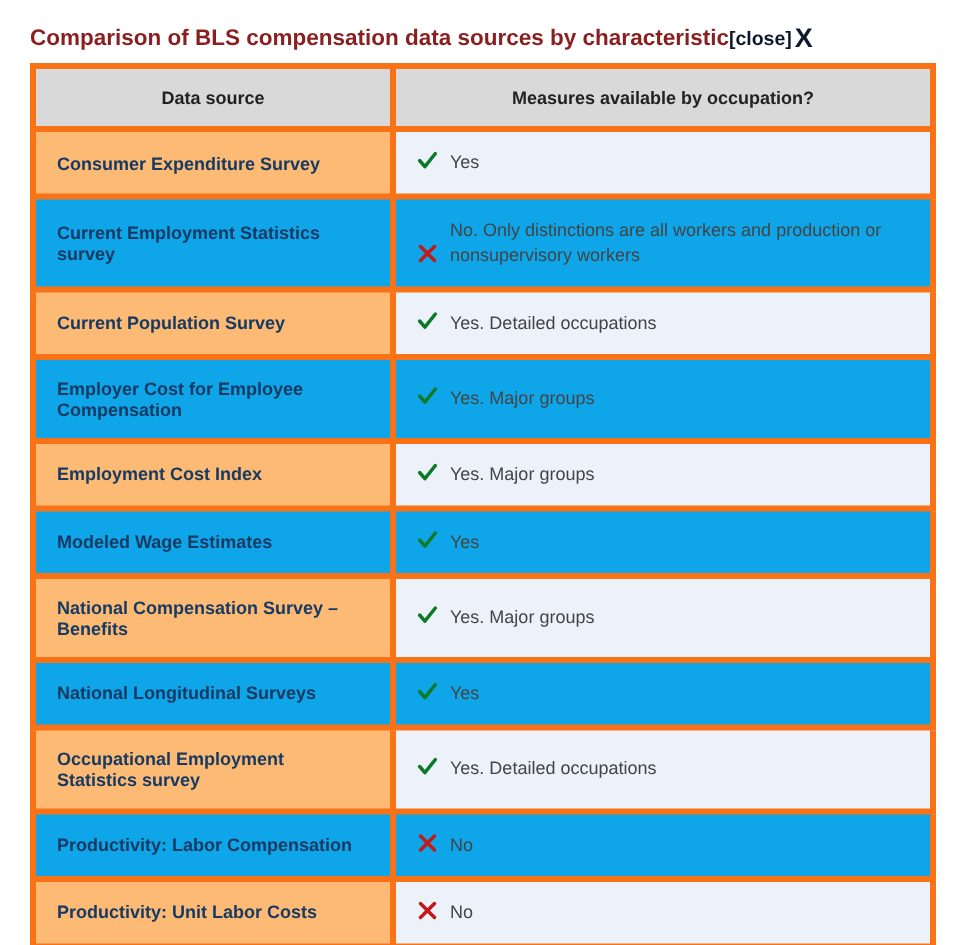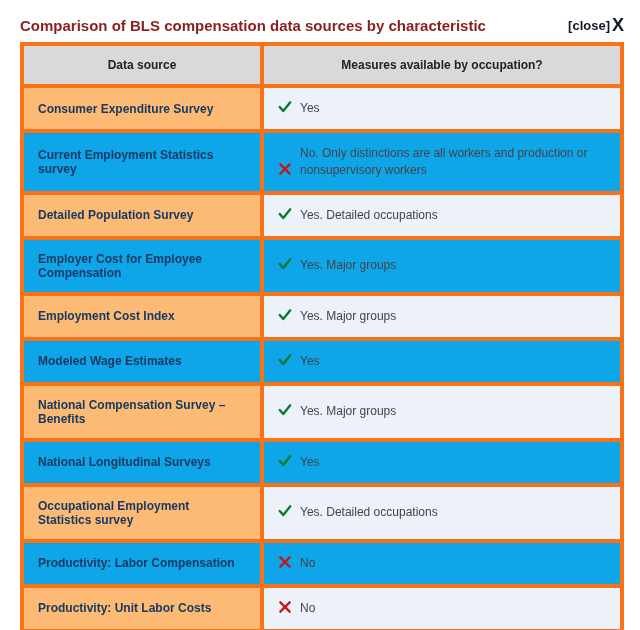--- a/index.html
+++ b/index.html
@@ -1,18 +1,18 @@
 <!DOCTYPE html>
 <html><head>
 <meta charset="utf-8">
 <style>
   html,body{margin:0;padding:0;font-family:Verdana,Geneva,sans-serif;font-size:12px;color:#333;background:#fff}
   .viewport{width:640px;height:630px;overflow-y:scroll;box-sizing:border-box}
   .page{padding:10px 16px 20px 20px}
-  .header-row{display:flex;align-items:center;justify-content:space-between;margin:6px 0 8px 0}
+  .header-row{display:flex;align-items:center;justify-content:flex-start;margin:6px 0 8px 0}
   .title{font-size:15px;font-weight:bold;color:#8a1f1f}
   .close-link{color:#0f172a;font-size:13px;display:inline-flex;align-items:center;gap:2px;cursor:pointer;font-weight:bold}
   .close-x{font-size:18px;font-weight:bold;line-height:1}
   table{width:100%;border-collapse:collapse;table-layout:fixed}
   th,td{border:4px solid #f97316;padding:12px 14px;vertical-align:middle;font-size:12px}
   th{background:#d9d9d9;text-align:center;font-weight:bold;color:#222}
   col.col-src{width:40%}
   col.col-meas{width:60%}
   td.src{font-weight:bold;color:#173a63}
   tr.odd td.src{background:#fdba74}
@@ -64,21 +64,21 @@
               <div class="ans">
                 <span><svg class="icon" viewBox="0 0 24 24" fill="none" stroke="#c21919" stroke-width="4" stroke-linecap="round">
                     <line x1="4" y1="4" x2="20" y2="20"></line>
                     <line x1="20" y1="4" x2="4" y2="20"></line>
                   </svg></span>
                 <span class="ans-text">No. Only distinctions are all workers and production or nonsupervisory workers</span>
               </div>
             </td>
           </tr>
           <tr class="odd">
-            <td class="src">Detailed Population Survey</td>
+            <td class="src">Current Population Survey</td>
             <td class="meas">
               <div class="ans">
                 <span><svg class="icon" viewBox="0 0 24 24" fill="none" stroke="#0a7a28" stroke-width="4" stroke-linecap="round" stroke-linejoin="round">
                     <polyline points="3 12 9 19 21 4"></polyline>
                   </svg></span>
                 <span class="ans-text">Yes. Detailed occupations</span>
               </div>
             </td>
           </tr>
           <tr class="even">

